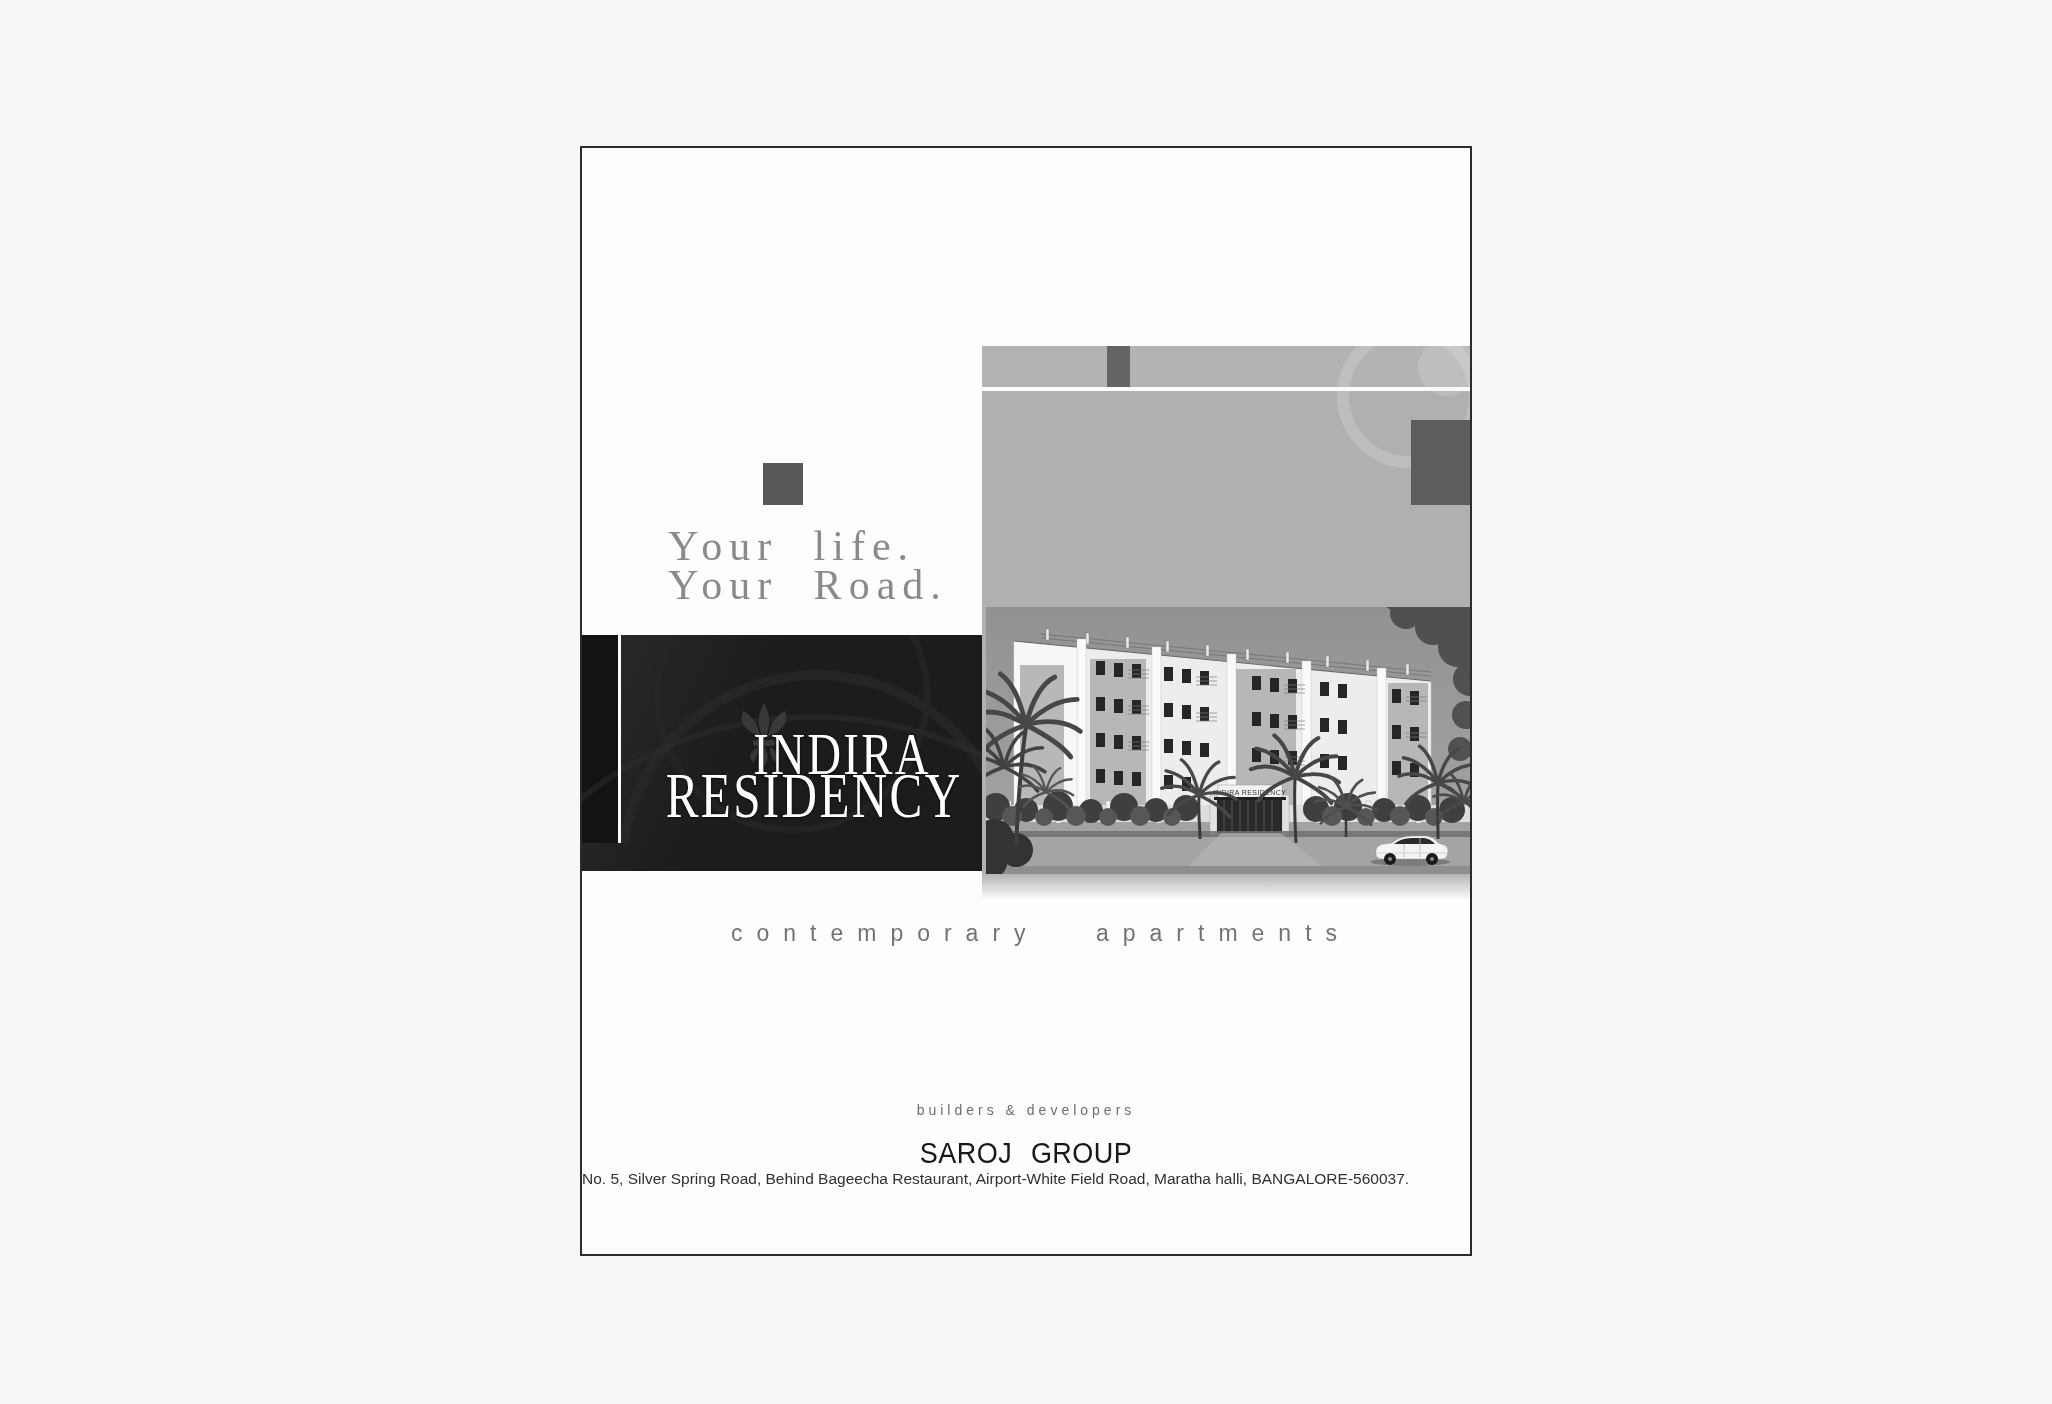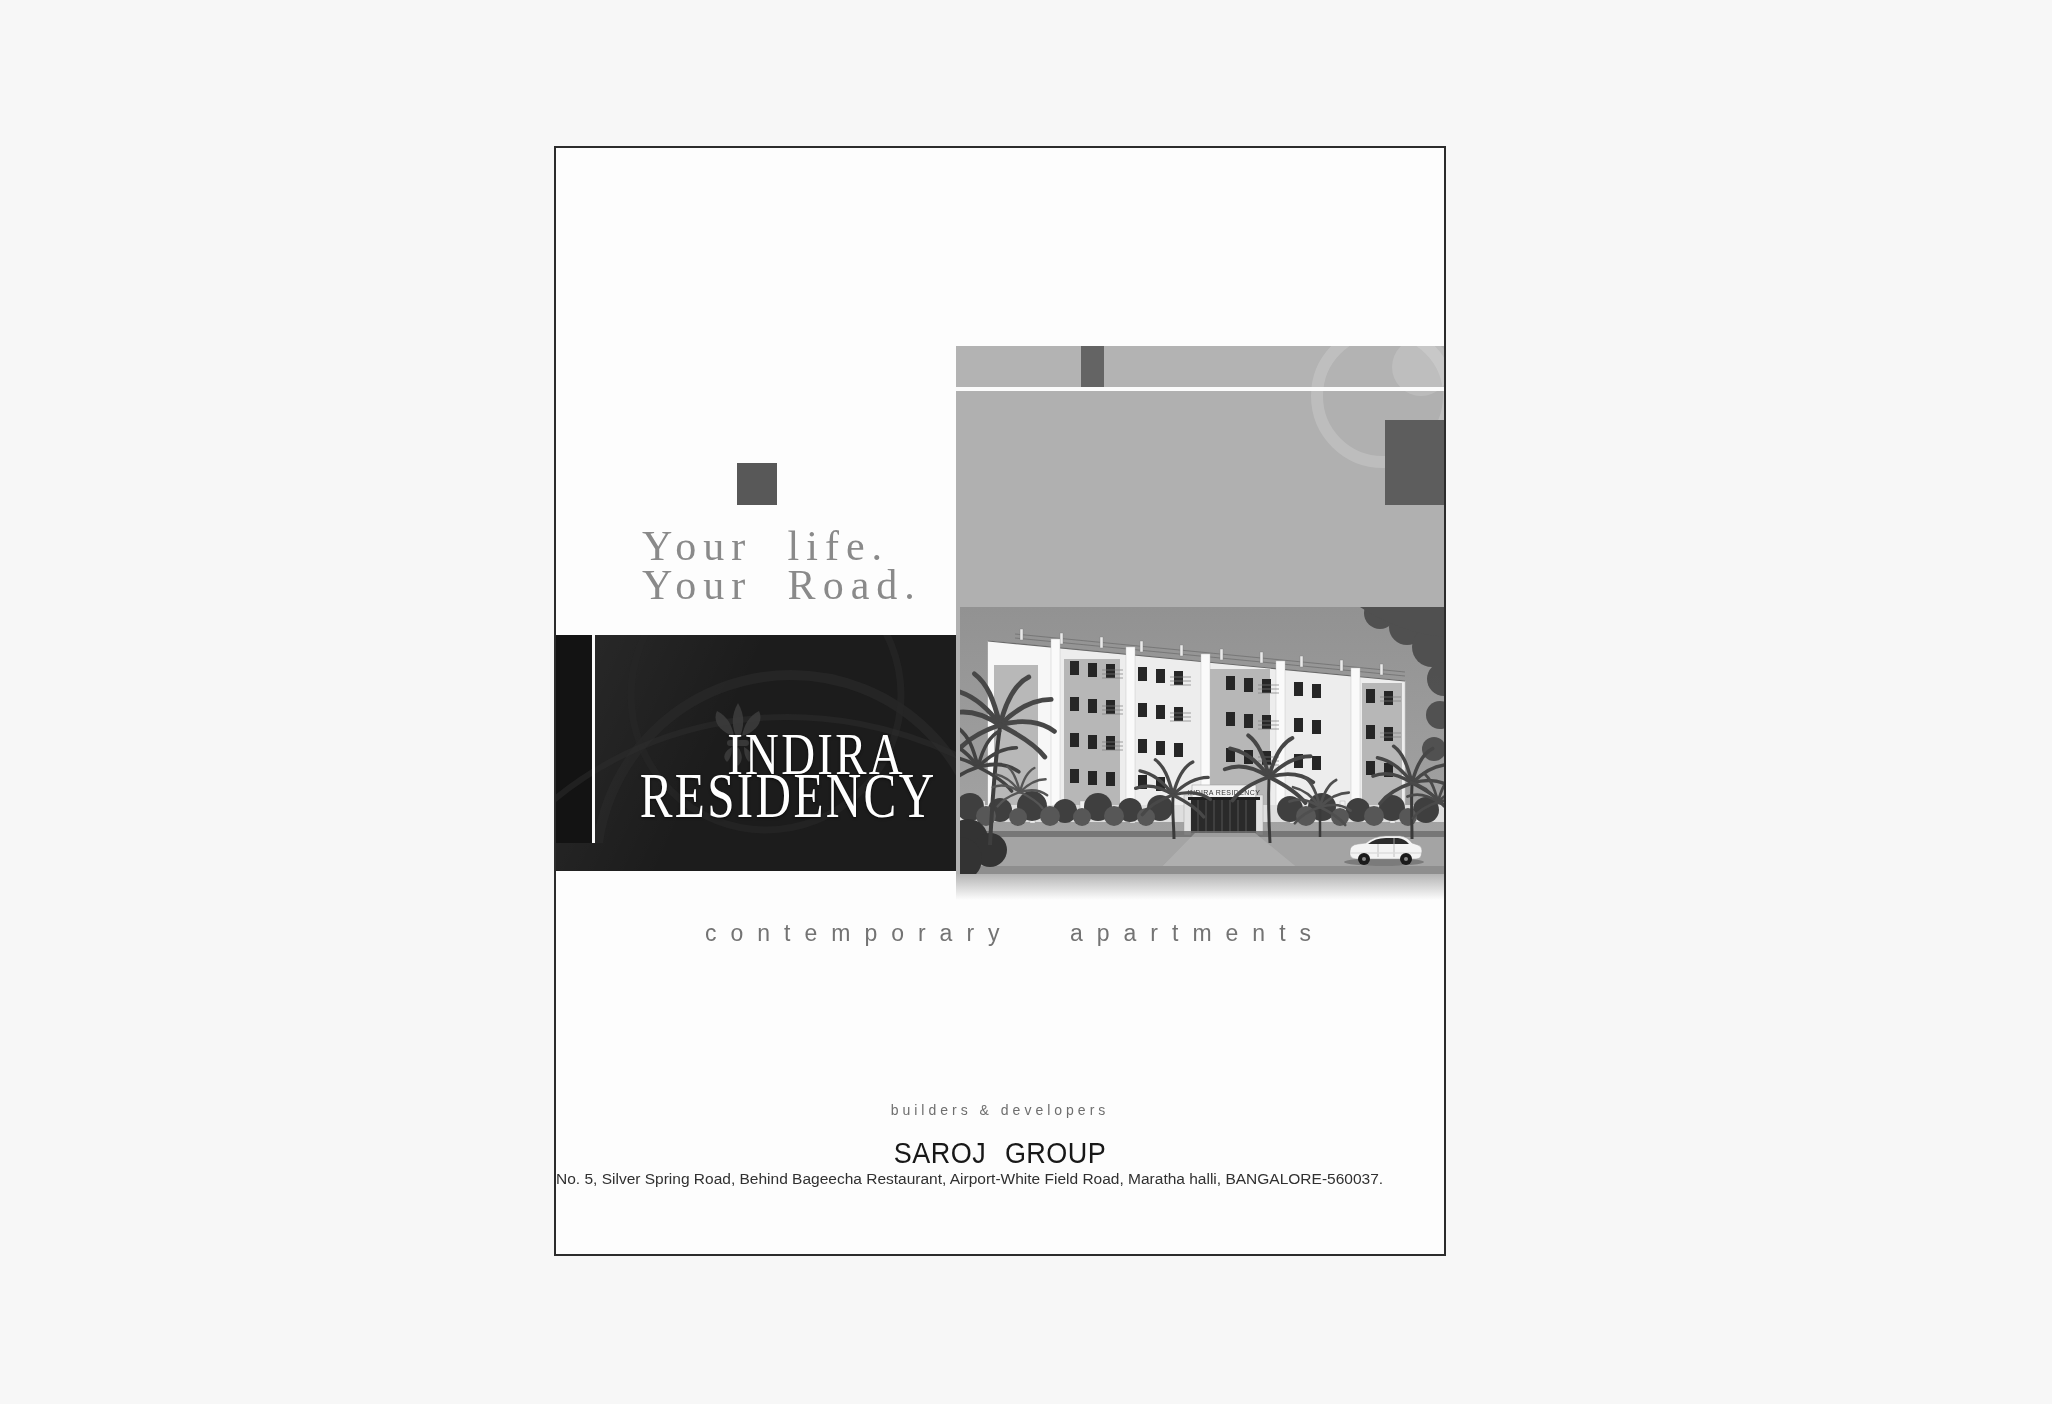--- a/index.html
+++ b/index.html
@@ -4,21 +4,21 @@
 <style>
   html,body{margin:0;padding:0;}
   body{
     width:2052px;height:1404px;
     background:#f7f7f7;
     font-family:"Liberation Sans", sans-serif;
     overflow:hidden;
   }
   .canvas{position:relative;width:2052px;height:1404px;background:#f7f7f7;}
   .page{
-    position:absolute;left:554px;top:146px;width:892px;height:1110px;
+    position:absolute;left:580px;top:146px;width:892px;height:1110px;
     box-sizing:border-box;border:2px solid #2c2c2c;background:#fdfdfd;padding-left:48px;
   }
   
   .accent-square-left{
     position:absolute;left:181px;top:315px;width:40px;height:42px;background:#585858;
   }
   
   .tagline{
     position:absolute;left:86px;top:379px;
     font-family:"Liberation Serif", serif;

